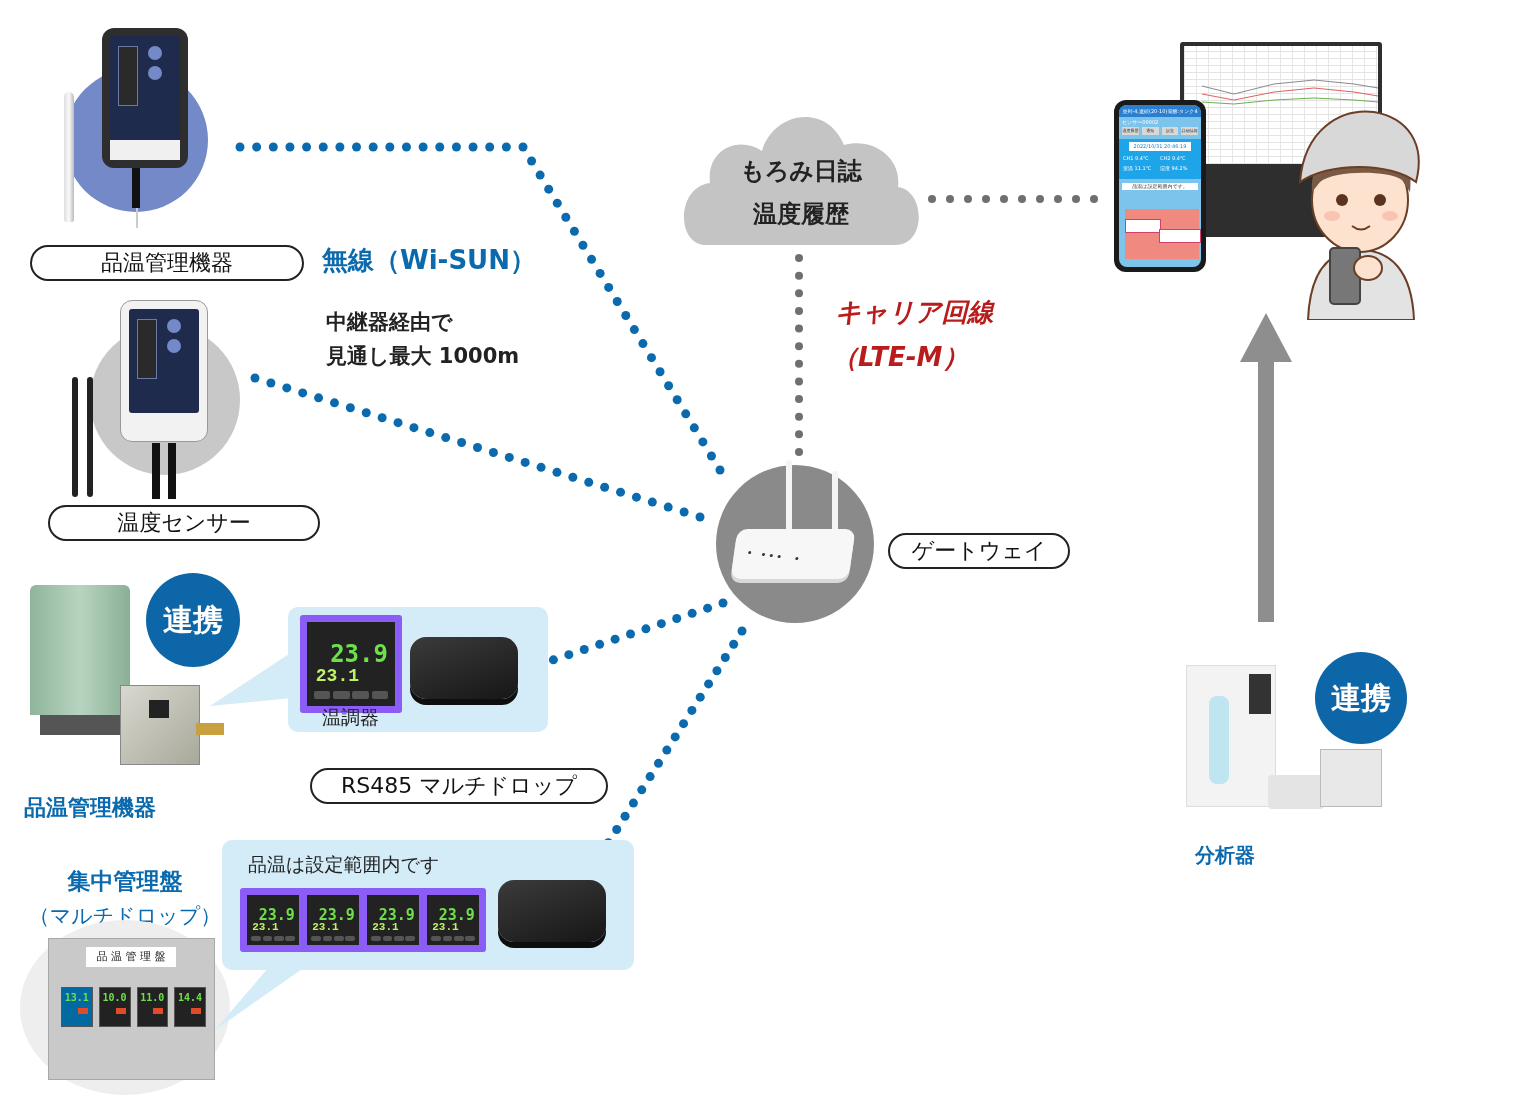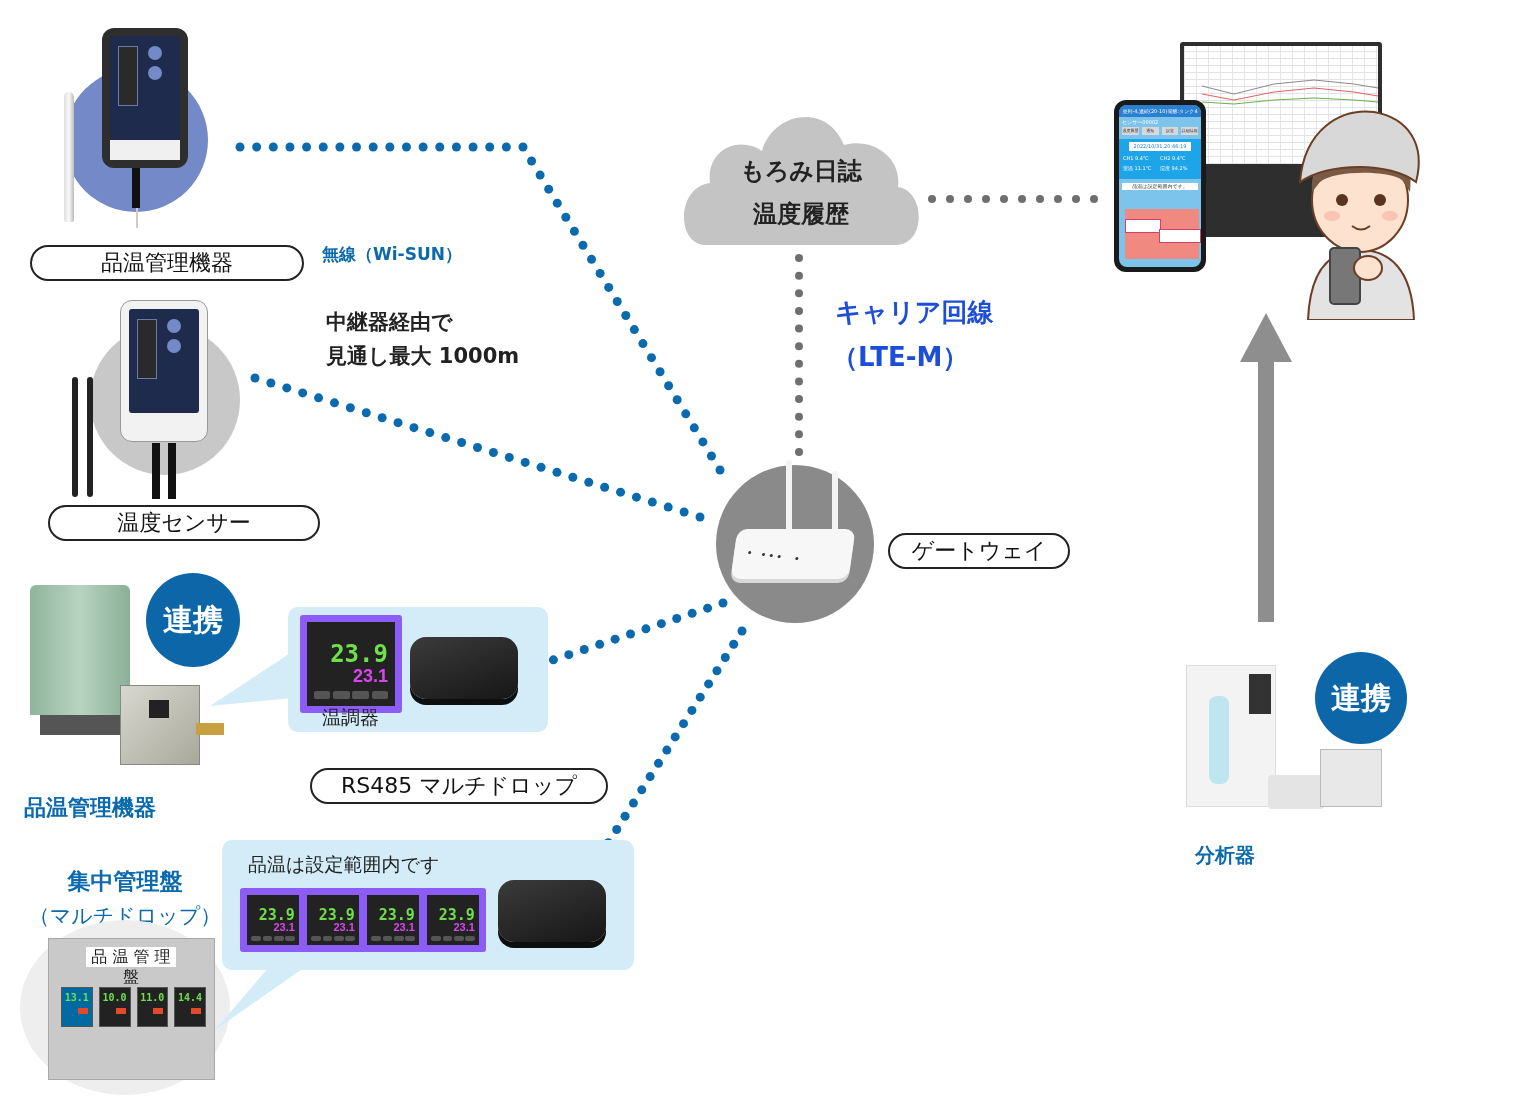--- a/index.html
+++ b/index.html
@@ -3,28 +3,28 @@
 <meta charset="utf-8">
 <style>
   html, body { margin:0; padding:0; background:#ffffff; }
   body { width:1513px; height:1107px; position:relative; overflow:hidden;
          font-family:"DejaVu Sans", "Liberation Sans", sans-serif; color:#1a1a1a; }
   .abs { position:absolute; }
   svg.links { position:absolute; left:0; top:0; width:1513px; height:1107px; }
   .pill { position:absolute; border:2px solid #222; border-radius:22px; background:#fff;
           font-size:22px; text-align:center; line-height:32px; height:32px; box-sizing:content-box; color:#111; }
   .blue-title { color:#0a6aad; font-weight:bold; }
-  .gray-title { color:#1d4ed8; font-weight:bold; }
+  .gray-title { color:#b91c1c; font-weight:bold;font-style:italic; }
   .dark-title { color:#222; font-weight:bold; }
   .badge { position:absolute; border-radius:50%; background:#0d66a8; color:#fff; font-weight:bold;
            display:flex; align-items:center; justify-content:center; font-size:30px; }
   .panel { position:absolute; background:#d3ecf7; border-radius:10px; }
   .ctrl { position:absolute; background:#222; border-radius:3px; border:7px solid #8b5cf6; }
   .ctrl .pv { position:absolute; left:10%; right:8%; top:22%; color:#6ee04a; font-family:"DejaVu Sans Mono", monospace; font-weight:bold; text-align:right; }
-  .ctrl .sv { position:absolute; left:10%; right:8%; top:52%; color:#d946ef; font-family:Liberation Sans, sans-serif; font-weight:bold; text-align:right; }
+  .ctrl .sv { position:absolute; left:10%; right:8%; top:52%; color:#bef264; font-family:Liberation Mono, monospace; font-weight:bold; }
   .ctrl .keys { position:absolute; left:8%; right:8%; bottom:8%; height:10%; display:flex; gap:4%; }
   .ctrl .keys span { flex:1; background:#555; border-radius:2px; }
   .box { position:absolute; background:linear-gradient(160deg,#3b3b3b,#161616); border-radius:16px;
          box-shadow: 0 6px 0 #0e0e0e; }
   .label { position:absolute; font-size:19px; color:#222; }
 </style>
 </head>
 <body>
 
 <svg class="links" viewBox="0 0 1513 1107">
@@ -170,21 +170,21 @@
     <div class="abs" style="left:16px;top:18px;width:18px;height:58px;background:#2a2a2a;border:1px solid #6b7aa6;"></div>
     <div class="abs" style="left:46px;top:18px;width:14px;height:14px;border-radius:50%;background:#7389c8;"></div>
     <div class="abs" style="left:46px;top:38px;width:14px;height:14px;border-radius:50%;background:#7389c8;"></div>
     <div class="abs" style="left:8px;top:112px;width:70px;height:20px;background:#f0f0f0;"></div>
   </div>
   <div class="abs" style="left:72px;top:148px;width:8px;height:40px;background:#111;"></div>
   <div class="abs" style="left:76px;top:188px;width:2px;height:20px;background:#ccc;"></div>
 </div>
 <div class="pill" style="left:30px;top:245px;width:270px;">品温管理機器</div>
 
-<div class="abs blue-title" style="left:322px;top:243px;font-size:17px;">無線（Wi-SUN）</div>
+<div class="abs blue-title" style="left:322px;top:243px;font-size:26px;">無線（Wi-SUN）</div>
 <div class="abs dark-title" style="left:326px;top:308px;font-size:21px;">中継器経由で</div>
 <div class="abs dark-title" style="left:326px;top:342px;font-size:21px;">見通し最大 1000m</div>
 
 <div class="abs" style="left:60px;top:295px;width:200px;height:210px;">
   <div class="abs" style="left:30px;top:30px;width:150px;height:150px;border-radius:50%;background:#c8c8c8;"></div>
   <div class="abs" style="left:12px;top:82px;width:6px;height:120px;background:#222;border-radius:3px;"></div>
   <div class="abs" style="left:27px;top:82px;width:6px;height:120px;background:#222;border-radius:3px;"></div>
   <div class="abs" style="left:60px;top:5px;width:86px;height:140px;background:#f2f2f2;border-radius:12px;border:1px solid #999;">
     <div class="abs" style="left:8px;top:8px;width:70px;height:104px;background:#1e2b4d;border-radius:3px;"></div>
     <div class="abs" style="left:16px;top:18px;width:18px;height:58px;background:#2a2a2a;border:1px solid #6b7aa6;"></div>
@@ -249,21 +249,21 @@
   <div class="box" style="left:122px;top:30px;width:108px;height:62px;"></div>
   <div class="label" style="left:34px;top:98px;text-align:center;">温調器</div>
 </div>
 
 <div class="pill" style="left:310px;top:768px;width:294px;">RS485 マルチドロップ</div>
 
 <div class="abs blue-title" style="left:55px;top:866px;font-size:23px;width:140px;text-align:center;">集中管理盤</div>
 <div class="abs blue-title" style="left:20px;top:902px;font-size:21px;width:210px;text-align:center;font-weight:normal;">（マルチドロップ）</div>
 <div class="abs" style="left:20px;top:920px;width:210px;height:175px;border-radius:50%;background:#eeeeee;"></div>
 <div class="abs" style="left:48px;top:938px;width:165px;height:140px;background:#c9c9c9;border:1px solid #a8a8a8;">
-  <div class="abs" style="left:37px;top:8px;width:90px;height:20px;background:#fff;font-size:16px;text-align:center;line-height:20px;">品 温 管 理 盤</div>
+  <div class="abs" style="left:37px;top:8px;width:90px;height:20px;background:#fff;font-size:11px;text-align:center;line-height:20px;">品 温 管 理 盤</div>
   <div class="abs" id="cab-displays" style="left:12px;top:48px;width:145px;height:40px;display:flex;gap:6px;">
       <div style="flex: 1 1 0%; background: #0369a1; border: 1px solid rgb(85, 85, 85); position: relative;">
         <div style="position: absolute; right: 3px; top: 4px; color: rgb(110, 224, 74); font: bold 10px &quot;DejaVu Sans Mono&quot;, monospace;">13.1</div>
         <div style="position: absolute; right: 4px; top: 20px; width: 10px; height: 6px; background: rgb(226, 74, 42);"></div>
       </div>
       <div style="flex: 1 1 0%; background: rgb(34, 34, 34); border: 1px solid rgb(85, 85, 85); position: relative;">
         <div style="position: absolute; right: 3px; top: 4px; color: rgb(110, 224, 74); font: bold 10px &quot;DejaVu Sans Mono&quot;, monospace;">10.0</div>
         <div style="position: absolute; right: 4px; top: 20px; width: 10px; height: 6px; background: rgb(226, 74, 42);"></div>
       </div>
       <div style="flex: 1 1 0%; background: rgb(34, 34, 34); border: 1px solid rgb(85, 85, 85); position: relative;">

